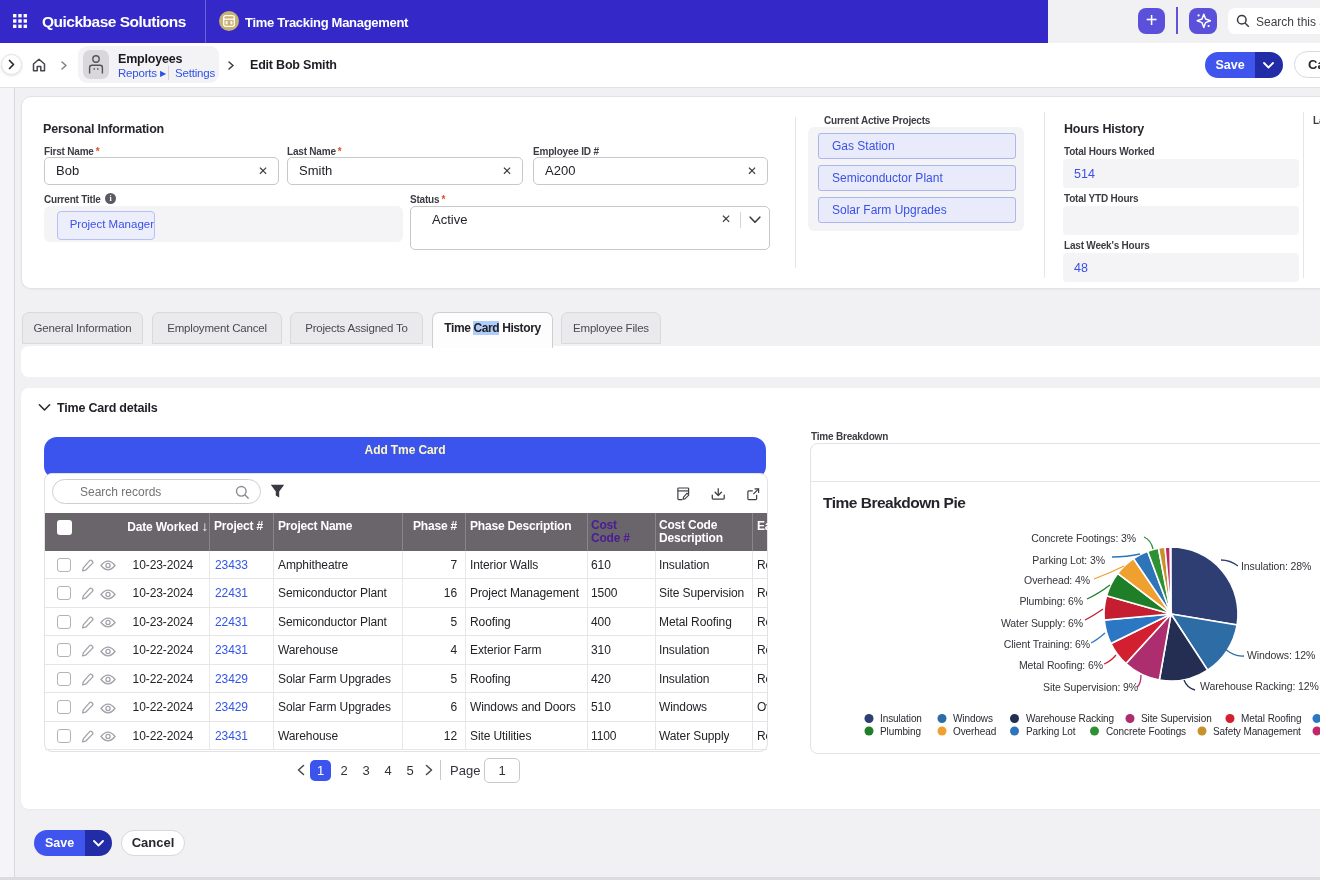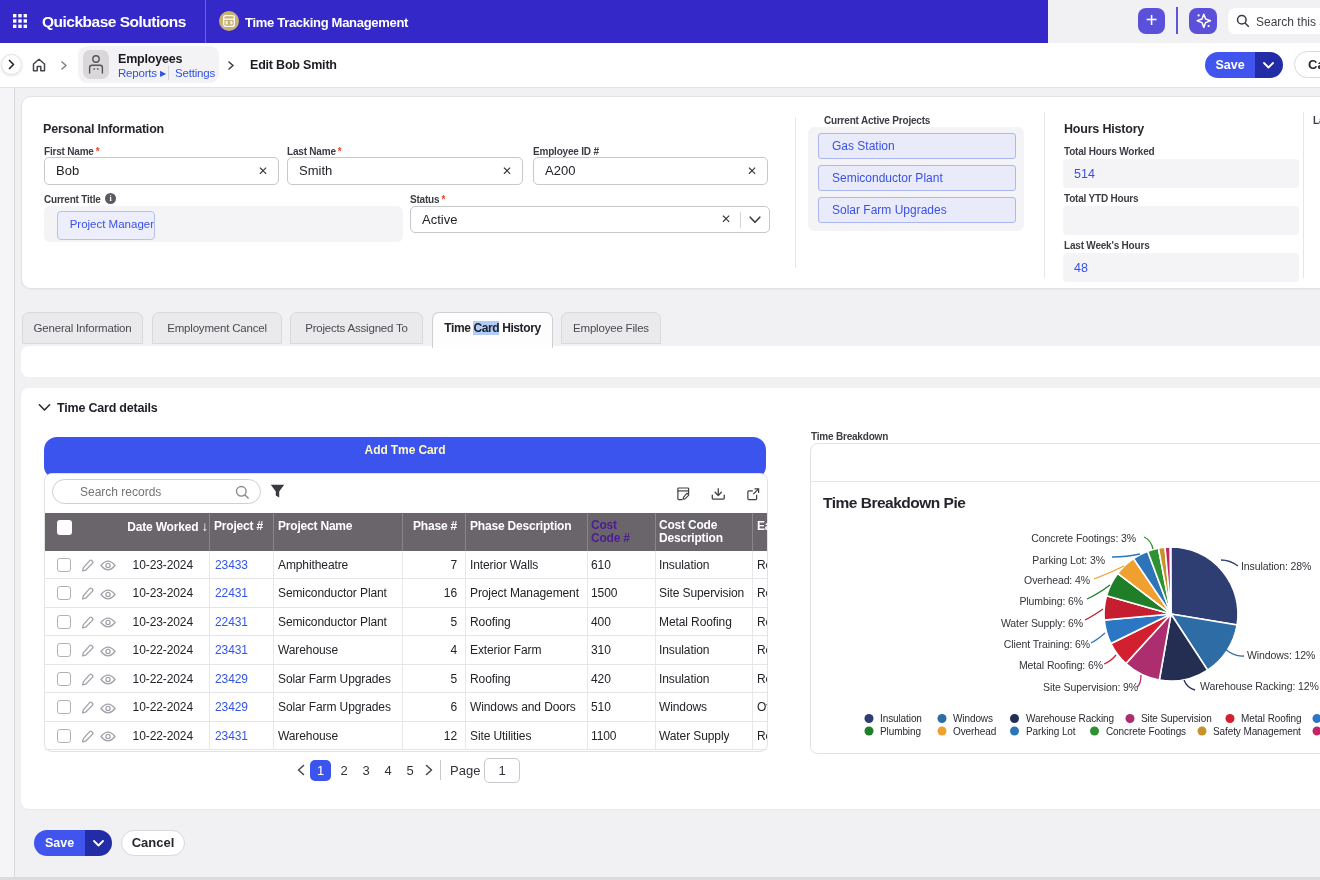--- a/index.html
+++ b/index.html
@@ -118,21 +118,21 @@
 <div class="abs" style="left:747px;top:164px;font-size:12px;color:#3A3A40;">✕</div>
 
 <div class="abs lbl" style="left:44px;top:194px;">Current Title</div>
 <svg class="abs" style="left:105px;top:193px;" width="11" height="11" viewBox="0 0 11 11">
     <circle cx="5.5" cy="5.5" r="5.5" fill="#5A5A62"></circle>
     <text x="5.5" y="8.4" font-size="8" font-weight="bold" fill="#fff" text-anchor="middle" font-family="Liberation Serif">i</text>
   </svg>
 <div class="gbox" style="left:44px;top:206px;width:359px;height:36px;border-radius:6px;"></div>
 <div class="abs" style="left:57px;top:211px;width:98px;height:29px;background:#EDEEFC;border:1px solid #B7C0F2;border-radius:4px;font-size:11.5px;color:#3A50E8;text-align:right;line-height:25px;">Project Manager</div>
 <div class="abs lbl" style="left:410px;top:194px;">Status<span class="req">*</span></div>
-<div class="inp" style="left:410px;top:206px;width:360px;height:27px;line-height:25px;padding-left:11px;">Active</div>
+<div class="inp" style="left:410px;top:206px;width:360px;height:44px;line-height:25px;padding-left:21px;">Active</div>
 <div class="abs" style="left:721px;top:212px;font-size:12px;color:#3A3A40;">✕</div>
 <div class="abs" style="left:740px;top:212px;width:1px;height:16px;background:#D5D5D9;"></div>
 <svg class="abs" style="left:749px;top:216px;" width="12" height="8" viewBox="0 0 12 8">
     <path d="M1.2 1.2 L6 6.2 L10.8 1.2" fill="none" stroke="#3A3A40" stroke-width="1.6" stroke-linecap="round" stroke-linejoin="round"></path>
   </svg>
 
 <div class="abs" style="left:795px;top:117px;width:1px;height:151px;background:#E6E6E8;"></div>
 
 <div class="abs lbl" style="left:824px;top:115px;">Current Active Projects</div>
 <div class="gbox" style="left:808px;top:127px;width:216px;height:104px;border-radius:6px;"></div>

